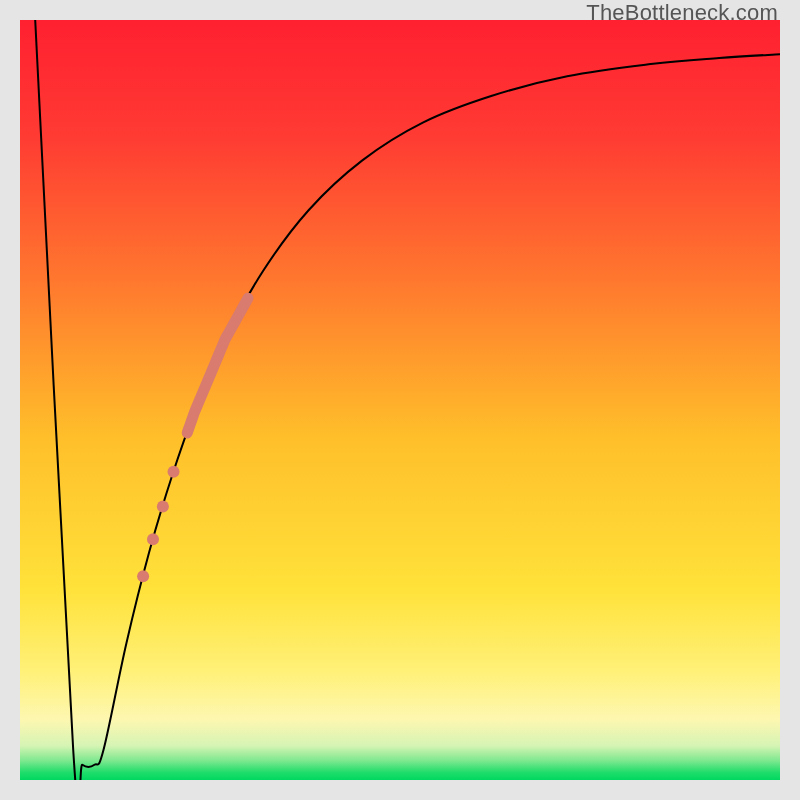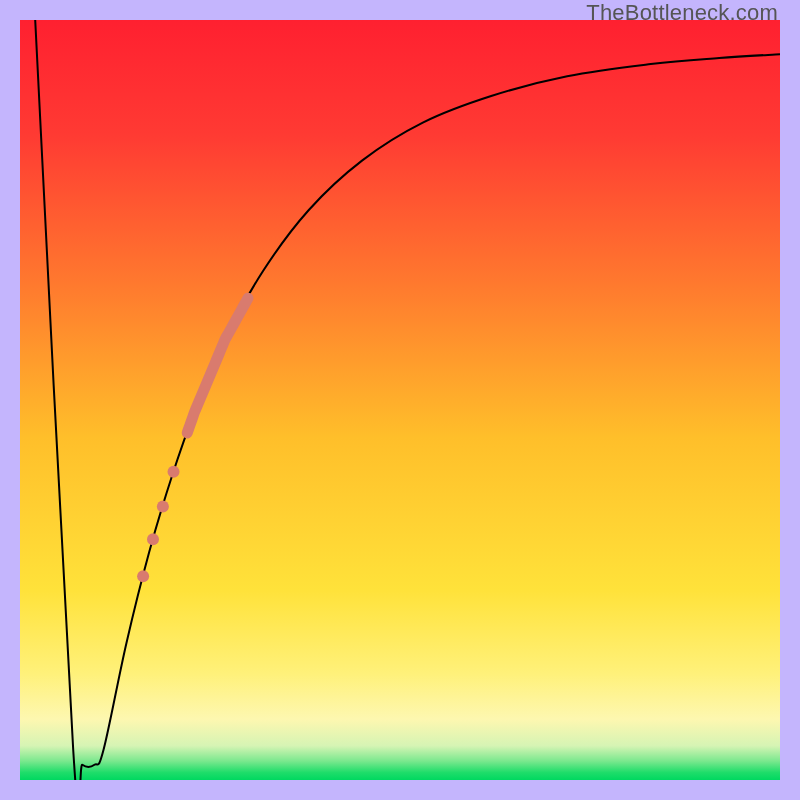--- a/index.html
+++ b/index.html
@@ -5,21 +5,21 @@
   body {
     margin: 0;
     padding: 0;
     background: #fff;
     font-family: Arial, Helvetica, sans-serif;
   }
   .stage {
     position: relative;
     width: 800px;
     height: 800px;
-    background: #c4b5fd;
+    background: #e5e5e5;
   }
   .plot-area {
     position: absolute;
     left: 20px;
     top: 20px;
     width: 760px;
     height: 760px;
   }
   .grad-vertical {
     position: absolute; inset: 0;

